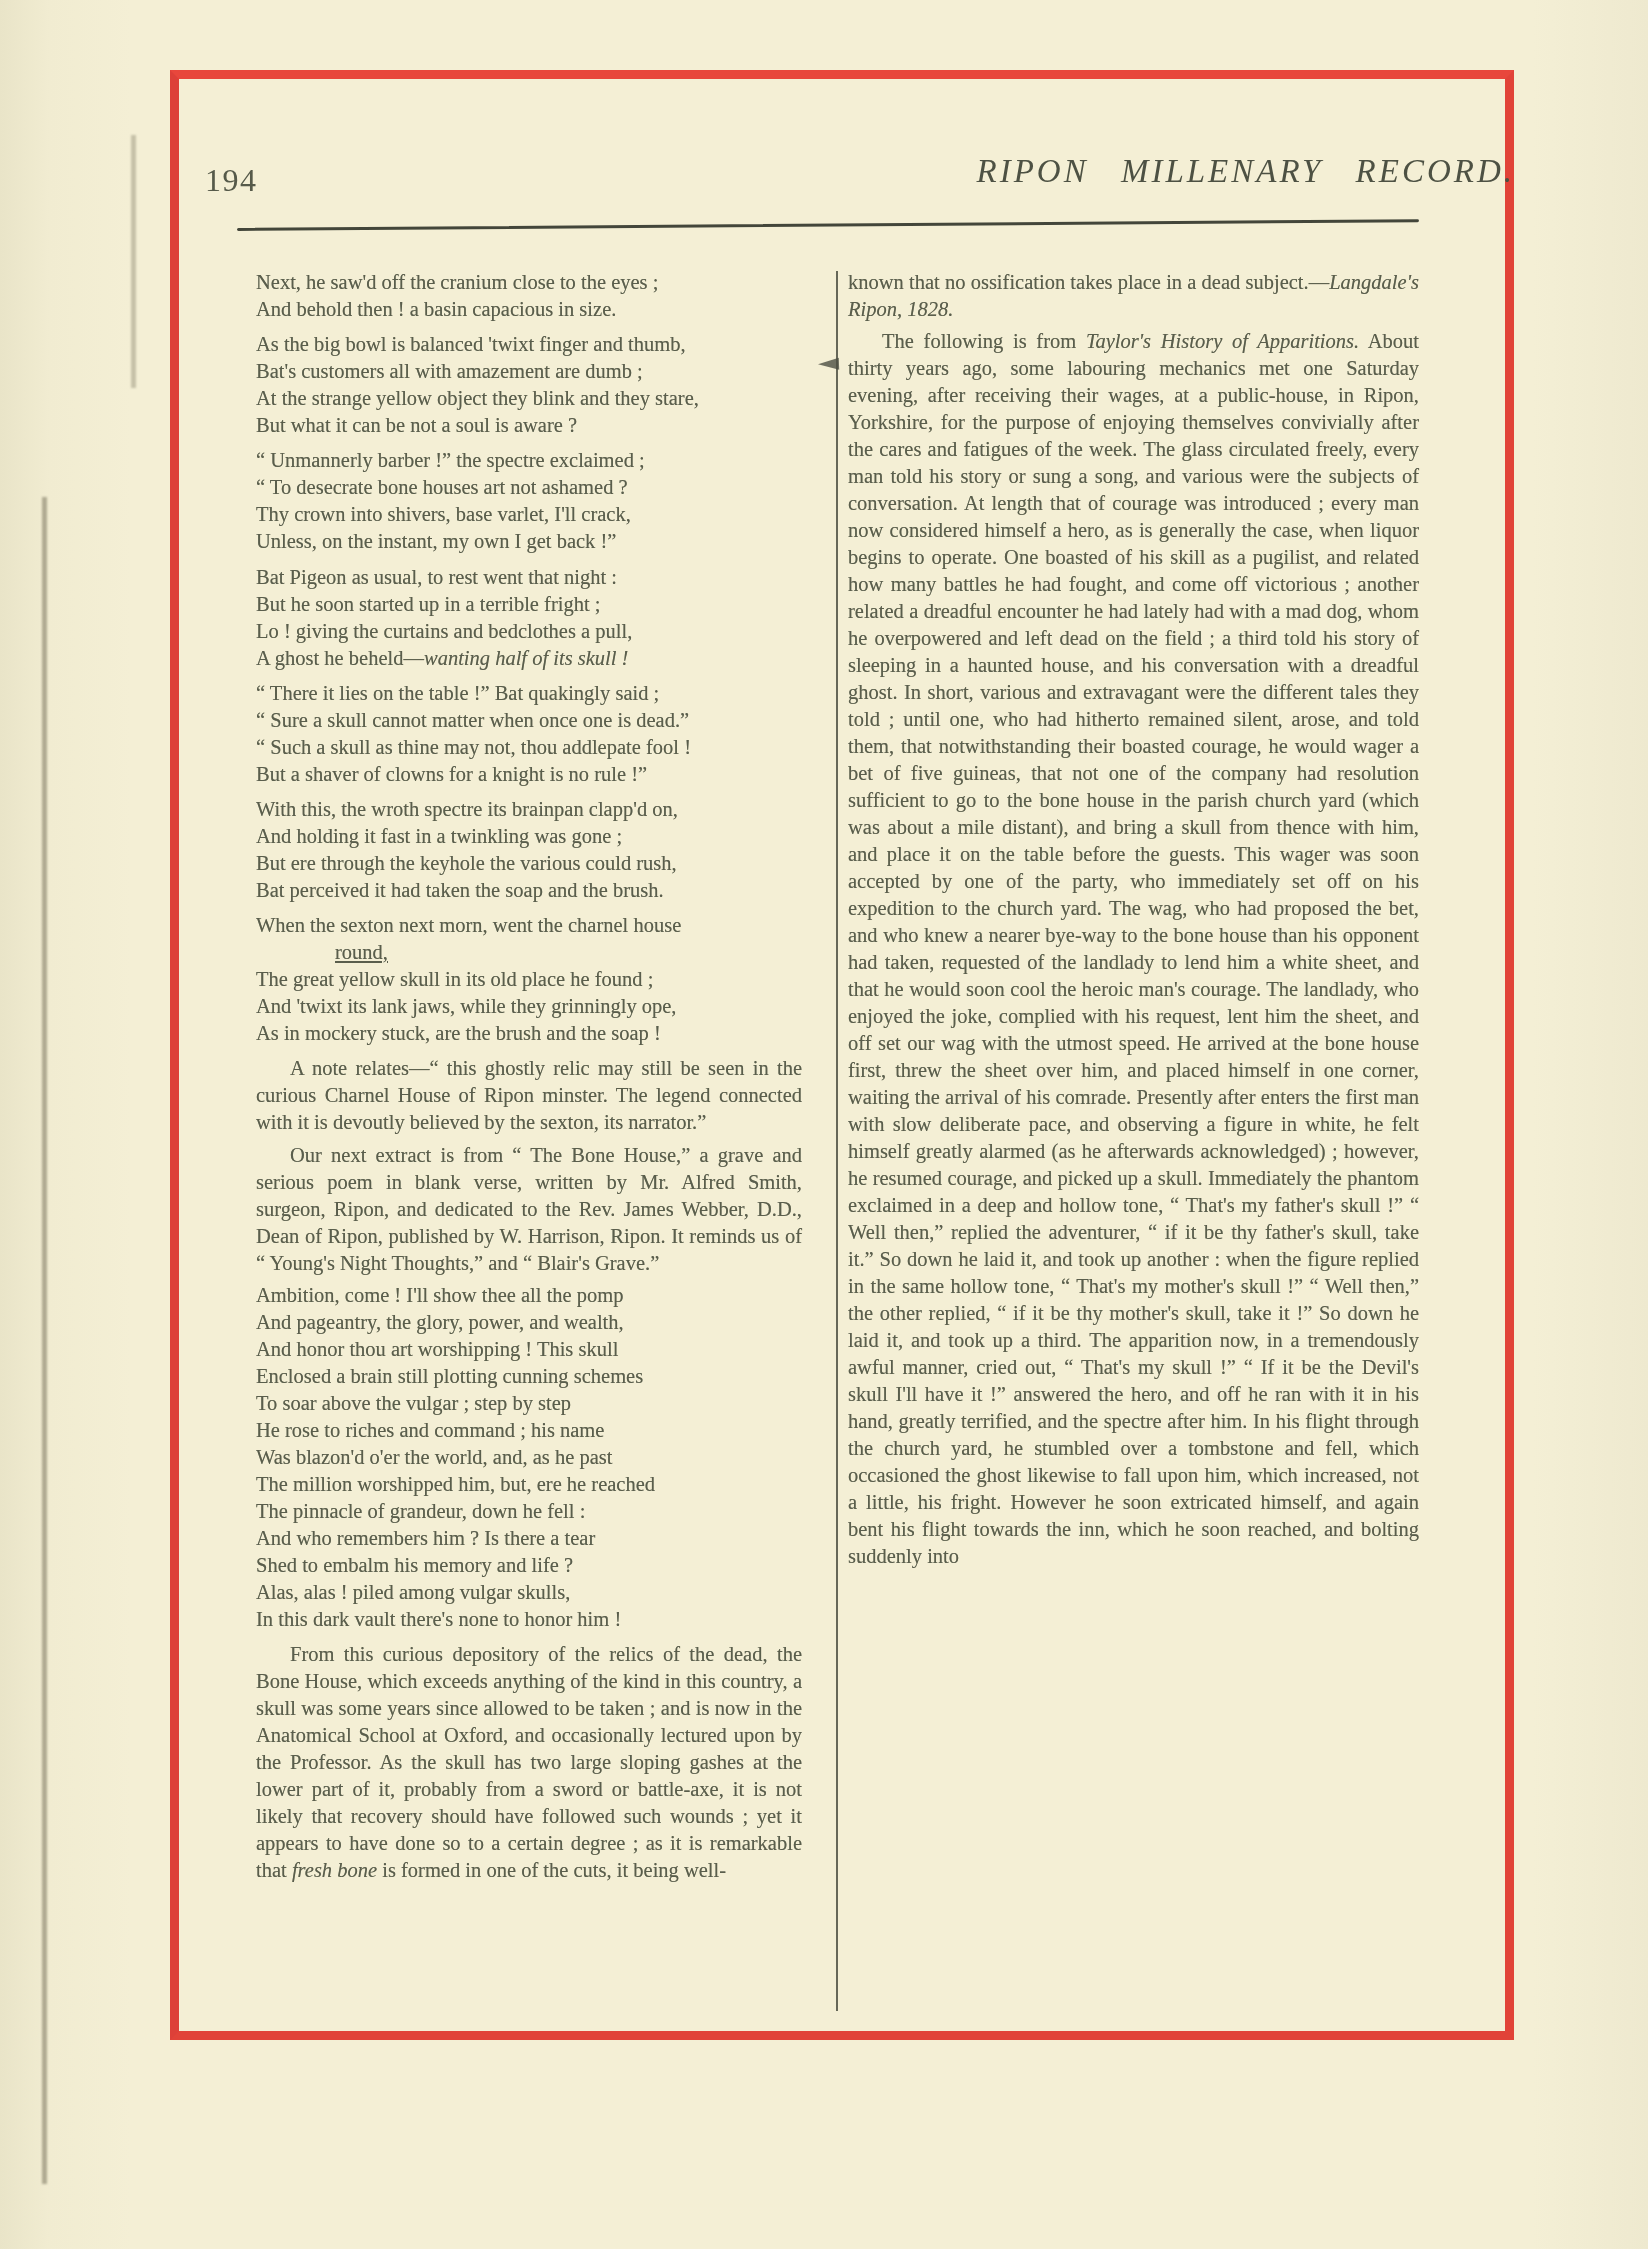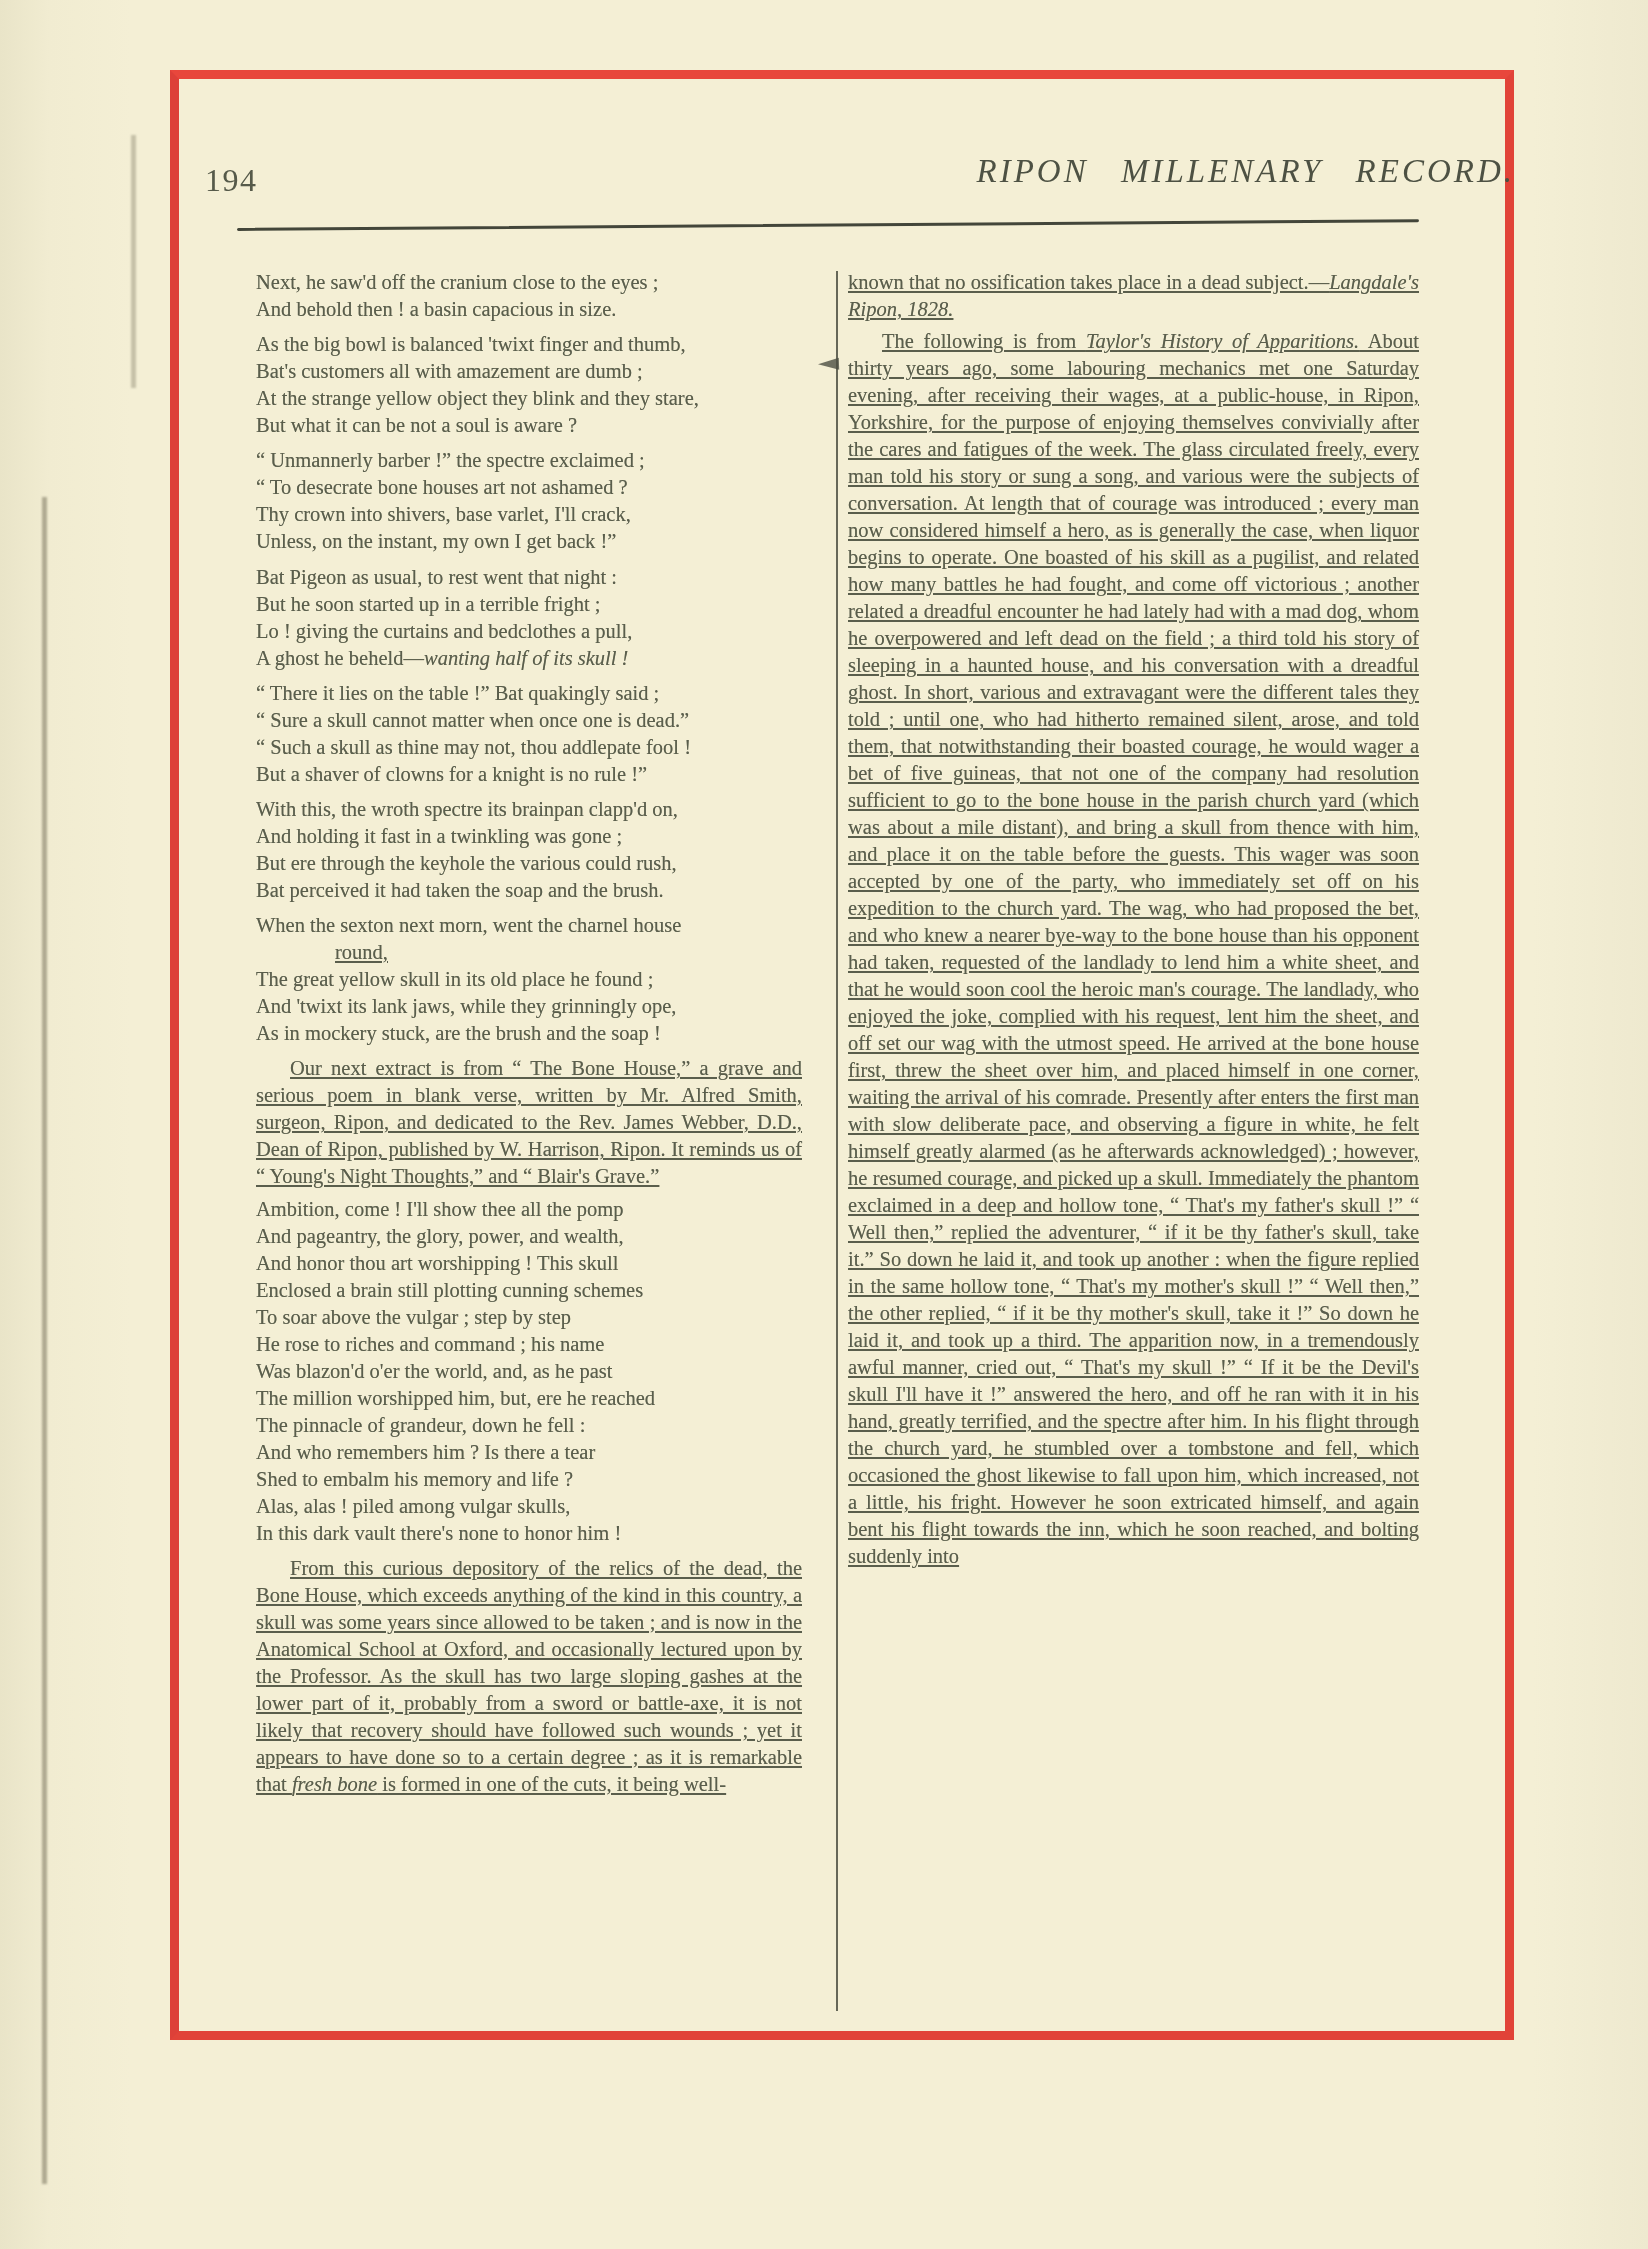--- a/index.html
+++ b/index.html
@@ -44,21 +44,21 @@
   .col{
     position:absolute;top:269px;
     font-size:20.5px;line-height:27px;
     text-shadow:0 0 0.4px rgba(90,94,76,.55);
   }
   #col-left{left:256px;width:546px;}
   #col-right{left:848px;width:571px;}
   .stanza{margin:0 0 8.2px 0;}
   .line{white-space:nowrap;}
   .line.hang{padding-left:79px;white-space:normal;text-decoration:underline;}
-  .para{text-align:justify;margin:0 0 5.2px 0;text-decoration:underline;}
+  .para{text-align:justify;margin:0 0 5.2px 0;}
   .para.indent{text-indent:34px;}
   .it{font-style:italic;}
 </style>
 </head>
 <body>
 
 <div class="scan-shadow" id="edge-left"></div>
 <div class="scan-shadow" id="edge-streak"></div>
 
 <div class="red-frame"></div>
@@ -105,20 +105,21 @@
       <div class="line"><span>But ere through the keyhole the various could rush,</span></div>
       <div class="line"><span>Bat perceived it had taken the soap and the brush.</span></div>
     </div>
     <div class="stanza">
       <div class="line"><span>When the sexton next morn, went the charnel house</span></div>
       <div class="line hang"><span>round,</span></div>
       <div class="line"><span>The great yellow skull in its old place he found ;</span></div>
       <div class="line"><span>And 'twixt its lank jaws, while they grinningly ope,</span></div>
       <div class="line"><span>As in mockery stuck, are the brush and the soap !</span></div>
     </div>
+    <div class="para indent"><span>A note relates—“ this ghostly relic may still be seen in the curious Charnel House of Ripon minster.  The legend connected with it is devoutly believed by the sexton, its narrator.”</span></div>
     <div class="para indent"><span>Our next extract is from “ The Bone House,” a grave and serious poem in blank verse, written by Mr. Alfred Smith, surgeon, Ripon, and dedicated to the Rev. James Webber, D.D., Dean of Ripon, published by W. Harrison, Ripon.  It reminds us of “ Young's Night Thoughts,” and “ Blair's Grave.”</span></div>
     <div class="stanza">
       <div class="line"><span>Ambition, come !  I'll show thee all the pomp</span></div>
       <div class="line"><span>And pageantry, the glory, power, and wealth,</span></div>
       <div class="line"><span>And honor thou art worshipping !   This skull</span></div>
       <div class="line"><span>Enclosed a brain still plotting cunning schemes</span></div>
       <div class="line"><span>To soar above the vulgar ;  step by step</span></div>
       <div class="line"><span>He rose to riches and command ;  his name</span></div>
       <div class="line"><span>Was blazon'd o'er the world, and, as he past</span></div>
       <div class="line"><span>The million worshipped him, but, ere he reached</span></div>

